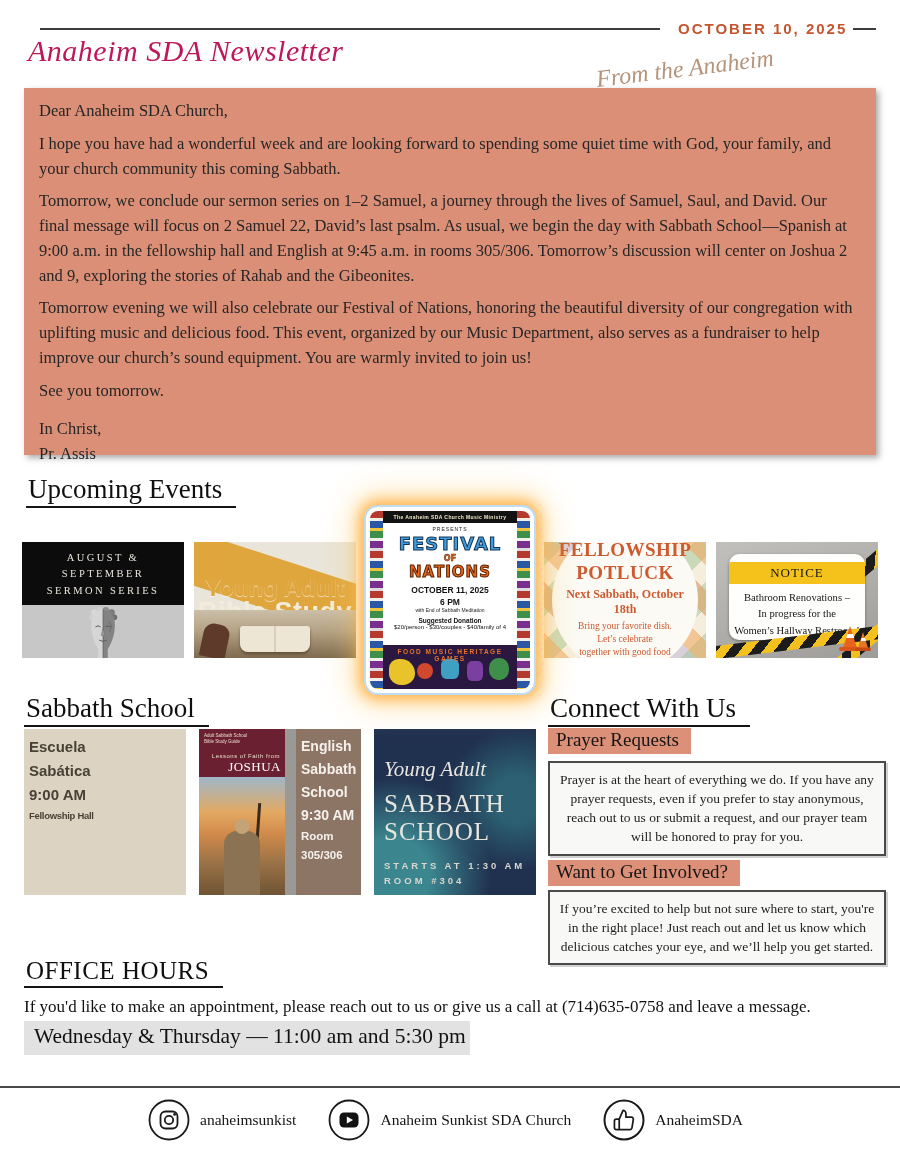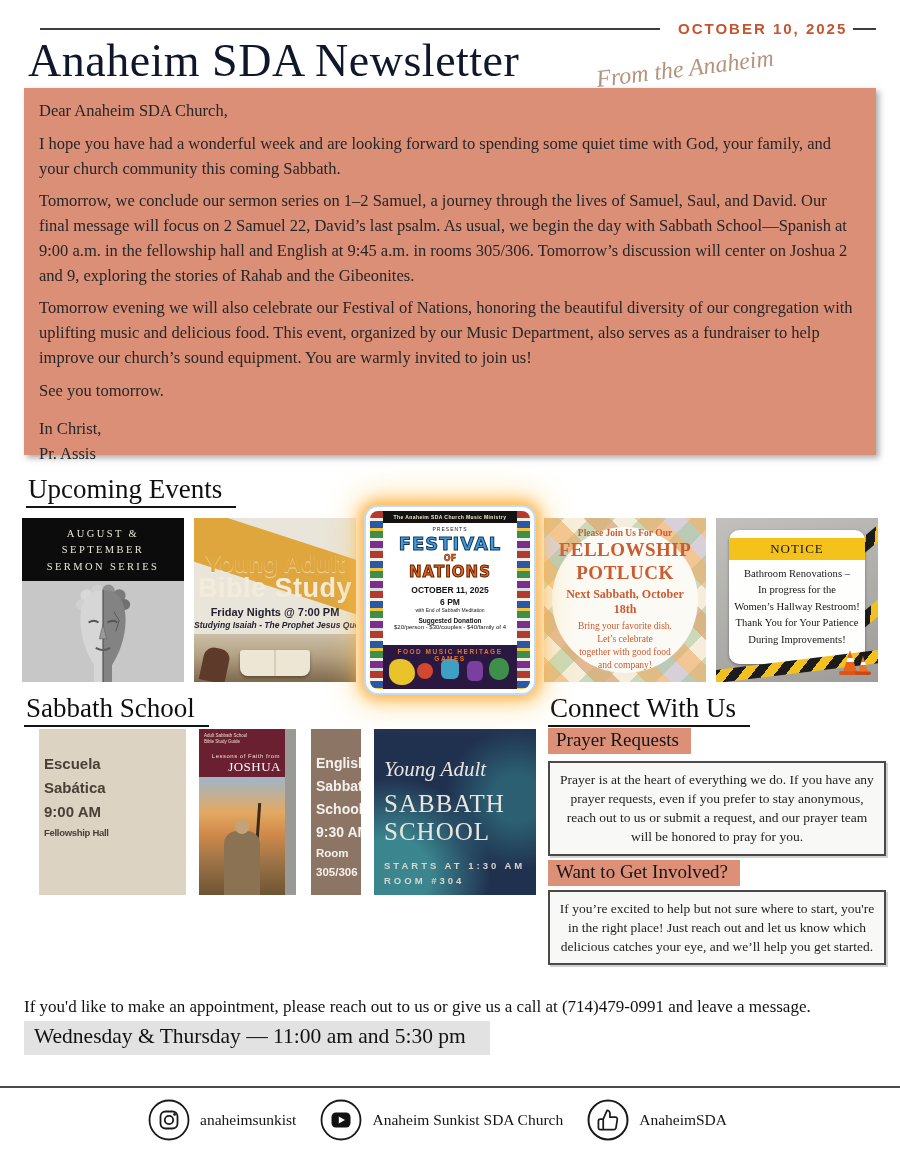--- a/index.html
+++ b/index.html
@@ -7,38 +7,38 @@
   .page { position:relative; width:900px; height:1164px; background:#ffffff;
           font-family:"Liberation Serif", serif; color:#1a1a1a; overflow:hidden; }
   .pre { white-space:pre-line; }
   .abs { position:absolute; }
 
   
   .rule-left { left:40px; top:28px; width:620px; height:2px; background:#3d3d3d; }
   .rule-right { left:853px; top:28px; width:23px; height:2px; background:#3d3d3d; }
   .date { left:678px; top:20px; font-family:"Liberation Sans",sans-serif; font-weight:700;
           font-size:15px; letter-spacing:2px; color:#C4552F; }
-  .title { left:28px; top:34px; font-size:46px; color:#0f172a; letter-spacing:0.5px; }
+  .title { left:28px; top:34px; font-size:30px; color:#be185d; letter-spacing:0.5px;font-style:italic; }
   .tagline { left:597px; top:52px; width:230px; transform:rotate(-7deg);
              font-style:italic; font-size:24px; color:#B5947C; }
 
   
   .letter { left:24px; top:88px; width:852px; height:367px; background:#DB8F77;
             box-shadow:3px 3px 6px rgba(90,90,90,0.5); padding:11px 15px 8px;
             color:#262626; font-size:16.5px; line-height:1.5; }
   .letter p { margin:0 0 8px; }
   .letter .sig { margin-top:14px; }
 
   
   .hsec { font-size:27px; color:#0f0f0f; border-bottom:2.5px solid #141414;
           padding:0 14px 1px 2px; display:inline-block; }
 
   
   .events { left:22px; top:518px; width:856px; height:164px; display:flex; gap:10px; align-items:center; }
-  .ecard { width:162px; height:164px; position:relative; overflow:hidden; flex:none; }
+  .ecard { width:162px; height:116px; position:relative; overflow:hidden; flex:none; }
 
   
   .sermon { background:#0C0C0C; display:flex; flex-direction:column; }
   .sermon-top { padding:8px 3px 6px; color:#E9E5DB; font-size:10.5px; letter-spacing:2.4px;
                 text-align:center; line-height:1.55; }
   .sermon-art { flex:1; background:#C7C7C7; position:relative; }
   .sermon-art svg { position:absolute; left:50%; bottom:0; transform:translateX(-50%); height:100%; }
   .sermon-bottom { padding:6px 1px 8px; color:#EDE9DF; font-size:11px; letter-spacing:1.4px; text-align:center; }
 
   
@@ -131,21 +131,21 @@
   .cov-sub { position:absolute; right:5px; bottom:16px; font-family:"Liberation Sans",sans-serif; font-size:4.5px; letter-spacing:0.5px; }
   .cov-title { position:absolute; right:4px; bottom:2px; font-size:15px; color:#fff; letter-spacing:0.5px; }
   .cov-sub2 { position:absolute; right:4px; bottom:-1px; font-family:"Liberation Sans",sans-serif; font-size:4px; letter-spacing:0.5px; }
   .cov-art { position:absolute; top:48px; bottom:0; left:0; right:0;
              background:linear-gradient(180deg,#9FB6C9 0%,#E3A962 30%,#D18A4A 48%,#9C7347 72%,#6E5433 100%); }
   .fig { position:absolute; bottom:0; left:50%; transform:translateX(-50%); width:36px; height:64px;
          background:#8A7252; border-radius:13px 13px 0 0; }
   .fig::before { content:''; position:absolute; top:-12px; left:50%; transform:translateX(-50%);
                  width:15px; height:15px; border-radius:50%; background:#C4A379; }
   .staff { position:absolute; bottom:0; width:2.5px; height:92px; background:#3A2A1A; transform:rotate(4deg); }
-  .panel { flex:1; padding:26px 5px; font-family:"Liberation Sans",sans-serif; font-weight:700;margin-left:15px; }
+  .panel { flex:1; padding:9px 5px; font-family:"Liberation Sans",sans-serif; font-weight:700; }
   .panel div { margin-bottom:7px; white-space:nowrap; }
   .panel-sp { background:#DCD3C3; color:#4A4136; }
   .panel-en { background:#8D7566; color:#F4F1EC; }
   .strip { width:11px; background:#9B9995; flex:none; }
   .ya { background:#20304F;
         background-image:radial-gradient(circle at 12% 88%, rgba(62,143,150,0.9) 0 18%, transparent 48%),
                          radial-gradient(circle at 88% 42%, rgba(46,107,122,0.8) 0 14%, transparent 42%);
         display:block; padding:14px 10px; }
   .ya1 { font-style:italic; font-size:21px; color:#E8E5DE; margin-top:14px; }
   .ya23 { font-size:25px; letter-spacing:1px; color:#E8E5DE; line-height:1.12; margin-top:8px; }
@@ -155,26 +155,26 @@
 
   
   .band { background:#DD9078; padding:1px 12px 3px 8px; font-size:19px; color:#161616; display:inline-block; }
   .cbox { width:338px; border:2px solid #4A4A4A; background:#F8F8F7; padding:7px 8px;
           text-align:center; font-size:13.5px; line-height:1.42; color:#222;
           box-shadow:2px 2px 0 rgba(0,0,0,0.18); }
 
   
   .office-head { left:24px; top:957px; font-size:25px; letter-spacing:0.5px; }
   .office-text { left:24px; top:997px; width:862px; font-size:17px; color:#111; }
-  .hours { left:24px; top:1021px; background:#E2E2E2; padding:3px 24px 6px 10px;
+  .hours { left:24px; top:1021px; background:#E2E2E2; padding:3px 4px 6px 10px;
            font-size:21.5px; color:#111; display:inline-block; }
 
   
   .footrule { left:0; top:1086px; width:900px; height:2px; background:#4A4A4A; }
-  .footer { left:148px; top:1099px; display:flex; gap:24px; align-items:center; }
+  .footer { left:148px; top:1099px; display:flex; gap:32px; align-items:center; }
   .social { display:flex; gap:10px; align-items:center; cursor:pointer; }
   .social .label { font-size:15.5px; color:#151515; }
 </style>
 </head>
 <body>
 
 <div class="page">
 
   <div class="abs rule-left"></div>
   <div class="abs date">OCTOBER 10, 2025</div>
@@ -349,21 +349,24 @@
   </div>
   <div class="abs" style="left:548px; top:728px;">
     <span class="band">Prayer Requests</span>
   </div>
   <div class="abs cbox" style="left:548px; top:761px;">Prayer is at the heart of everything we do. If you have any prayer requests, even if you prefer to stay anonymous, reach out to us or submit a request, and our prayer team will be honored to pray for you.</div>
   <div class="abs" style="left:548px; top:860px;">
     <span class="band">Want to Get Involved?</span>
   </div>
   <div class="abs cbox" style="left:548px; top:890px;">If you’re excited to help but not sure where to start, you're in the right place! Just reach out and let us know which delicious catches your eye, and we’ll help you get started.</div>
 
-  <div class="abs office-text">If you'd like to make an appointment, please reach out to us or give us a call at (714)479-0991 and leave a message.</div>
+  <div class="abs office-head">
+    <span class="hsec" style="font-size:25px;">OFFICE HOURS</span>
+  </div>
+  <div class="abs office-text">If you'd like to make an appointment, please reach out to us or give us a call at (714)635-0758 and leave a message.</div>
   <div class="abs" style="left:24px; top:1021px;">
     <span class="hours">Wednesday &amp; Thursday — 11:00 am and 5:30 pm</span>
   </div>
 
   <div class="abs footrule"></div>
   <div class="abs footer">
 
     <div class="social">
       <svg width="42" height="42" viewBox="0 0 42 42">
         <circle cx="21" cy="21" r="19.5" fill="none" stroke="#1a1a1a" stroke-width="1.8"></circle>

